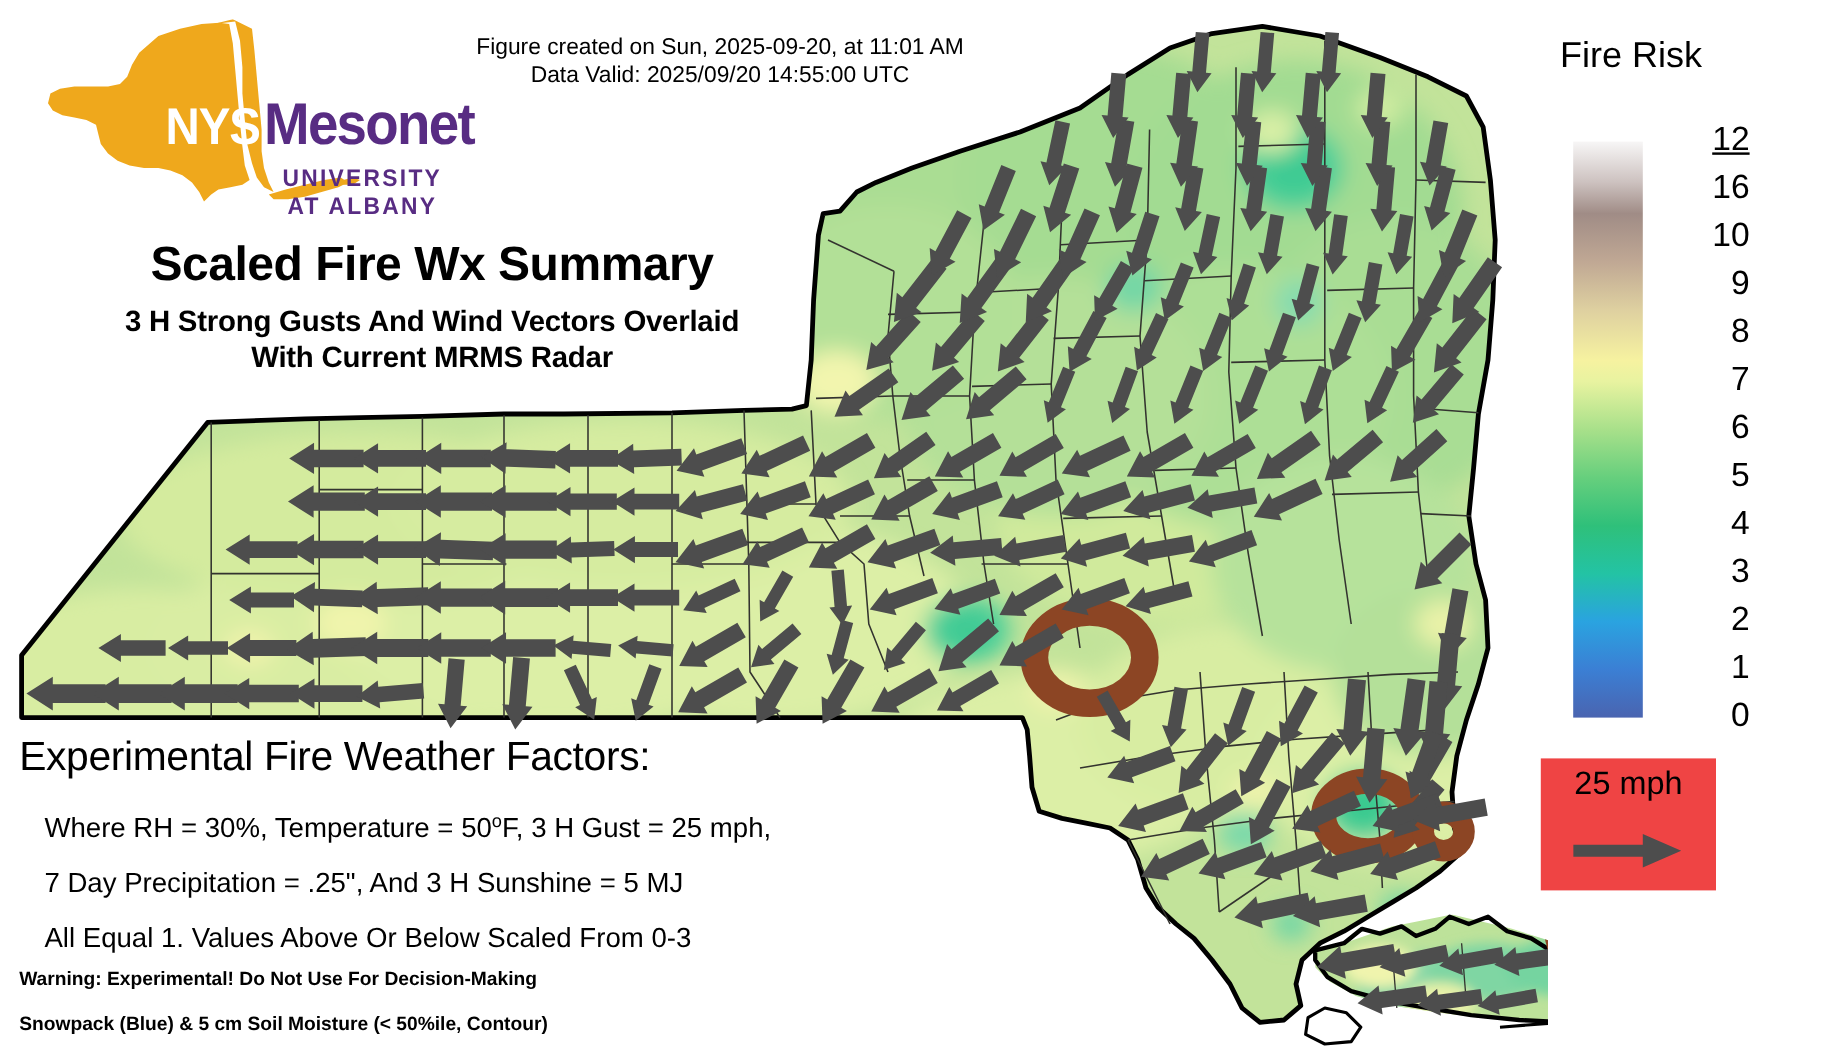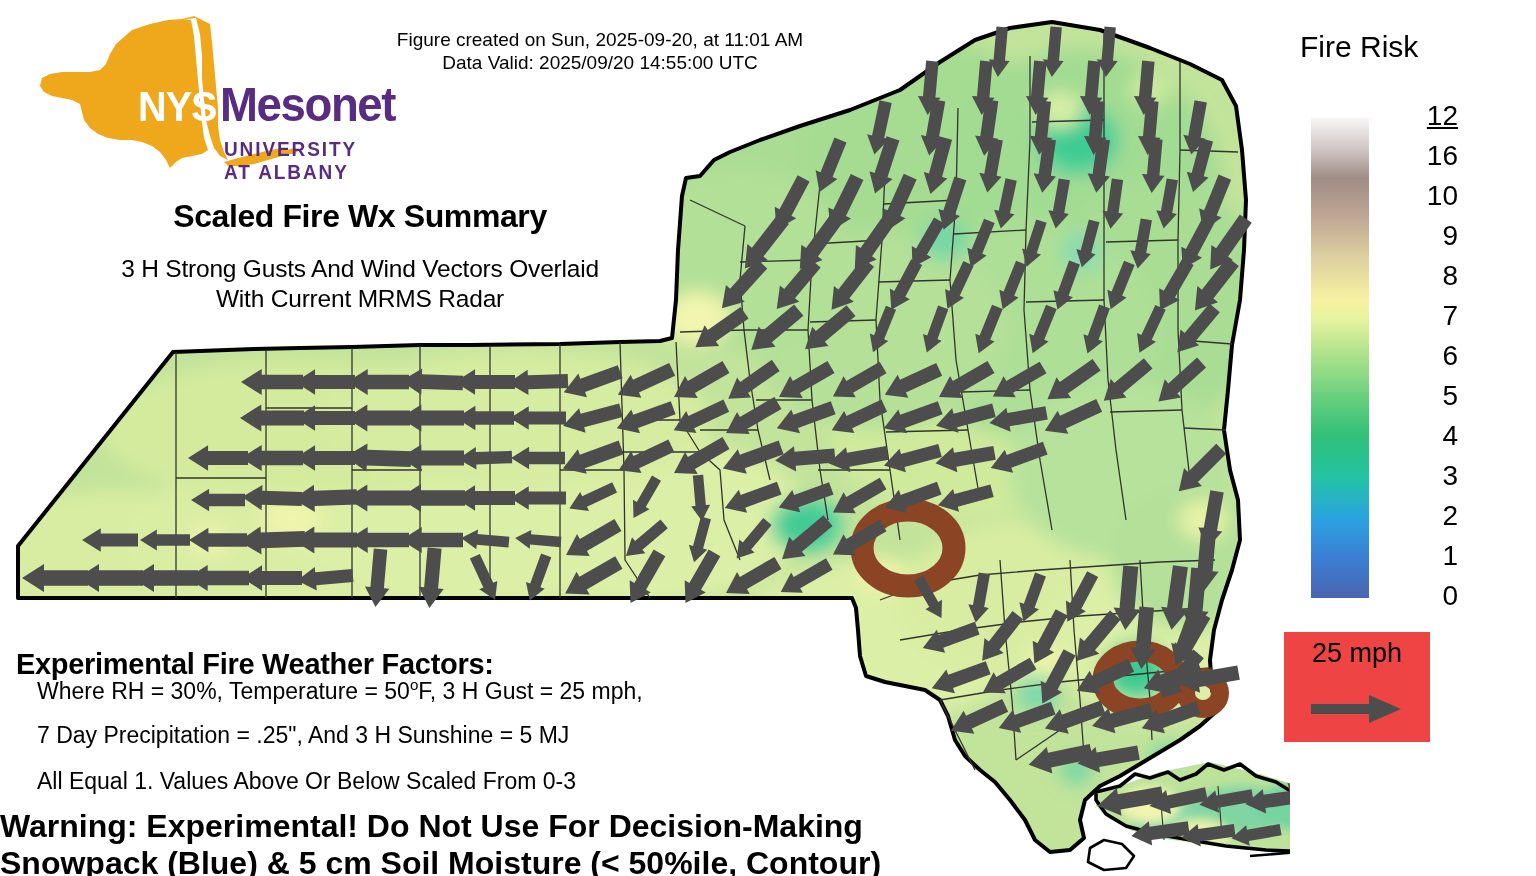--- a/index.html
+++ b/index.html
@@ -13,21 +13,21 @@
   }
   #page {
     position: relative;
     width: 1536px; height: 876px;
     background: #ffffff;
   }
 
   
   #logo-block {
     position: absolute; left: 28px; top: 16px;
-    width: 360px; height: 155px;
+    width: 360px; height: 155px; text-align: center;
   }
   #logo-state-svg { position: absolute; left: 0; top: 0; }
   #logo-nys {
     position: absolute; left: 110px; top: 66px;
     font-size: 43px; font-weight: bold; color: #ffffff;
     font-family: "Liberation Sans", sans-serif;
     letter-spacing: -1px;
     font-stretch: condensed;
     transform: scaleX(0.92);
     transform-origin: left center;
@@ -51,47 +51,46 @@
   #header-stamps {
     position: absolute; left: 350px; top: 28px;
     width: 500px; text-align: center;
     color: #000; font-size: 19px; line-height: 1.22;
   }
 
   
   #title-main {
     position: absolute; left: 20px; top: 198px;
     width: 680px; text-align: center;
-    font-size: 32px; font-weight: bold; color: #000;
+    font-size: 40px; font-weight: bold; color: #000;
     letter-spacing: -0.4px;
   }
   #title-sub {
     position: absolute; left: 20px; top: 254px;
     width: 680px; text-align: center;
-    font-size: 24.5px; font-weight: normal; color: #000;
+    font-size: 24.5px; font-weight: bold; color: #000;
     line-height: 1.22; letter-spacing: -0.2px;
   }
 
   
   #footer-head {
     position: absolute; left: 16px; top: 612px;
-    font-size: 29px; font-weight: bold; color: #000;
+    font-size: 34px; font-weight: normal; color: #000;
     letter-spacing: -0.3px;
-    margin-top: 36px;
   }
   .foot-line {
     position: absolute; left: 16px;
     font-size: 23px; color: #000; white-space: nowrap; margin-left: 21px;
   }
   #foot-l1 { top: 676px; }
   #foot-l2 { top: 722px; }
   #foot-l3 { top: 768px; }
   .foot-warn {
-    position: absolute; left: 0;
-    font-size: 32px; font-weight: bold; color: #000; white-space: nowrap;
+    position: absolute; left: 16px;
+    font-size: 16px; font-weight: bold; color: #000; white-space: nowrap;
   }
   #foot-w1 { top: 808px; }
   #foot-w2 { top: 845px; }
   .sup { font-size: 0.66em; vertical-align: super; }
 
   
   #map-wrap {
     position: absolute; left: 0px; top: 0px;
     width: 1290px; height: 876px;
   }

